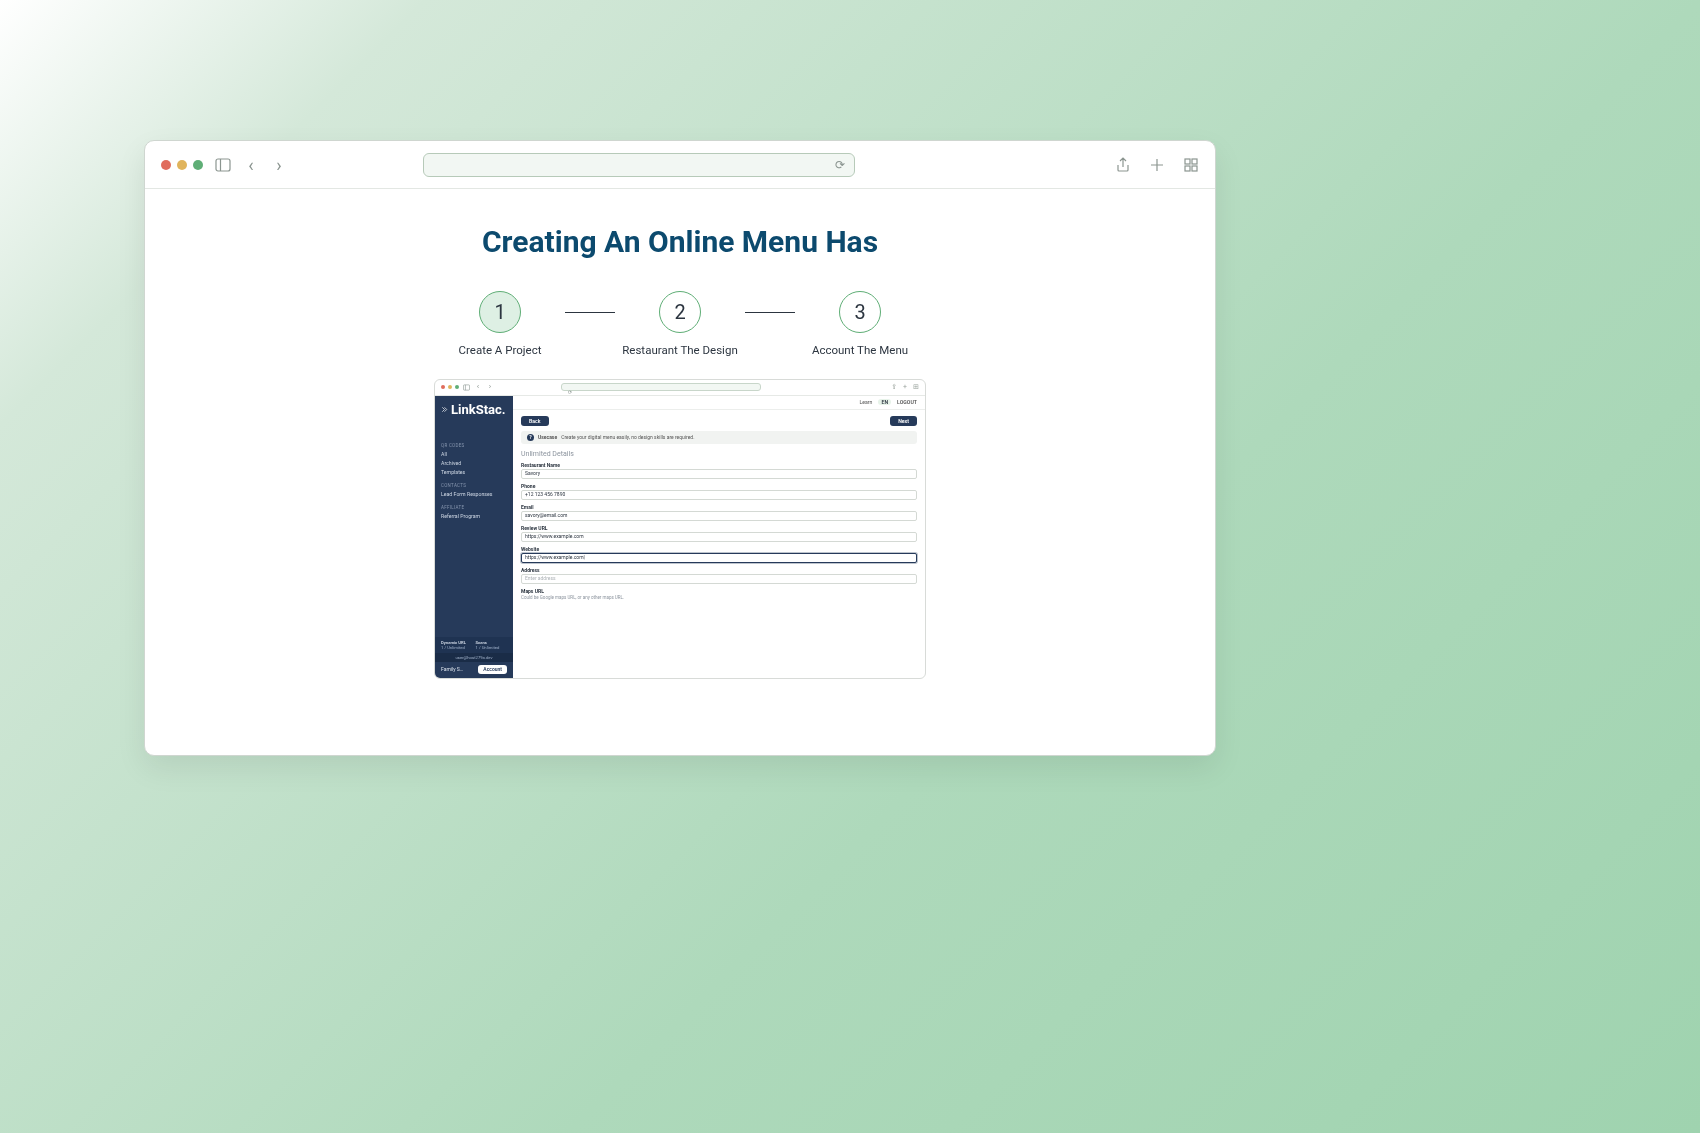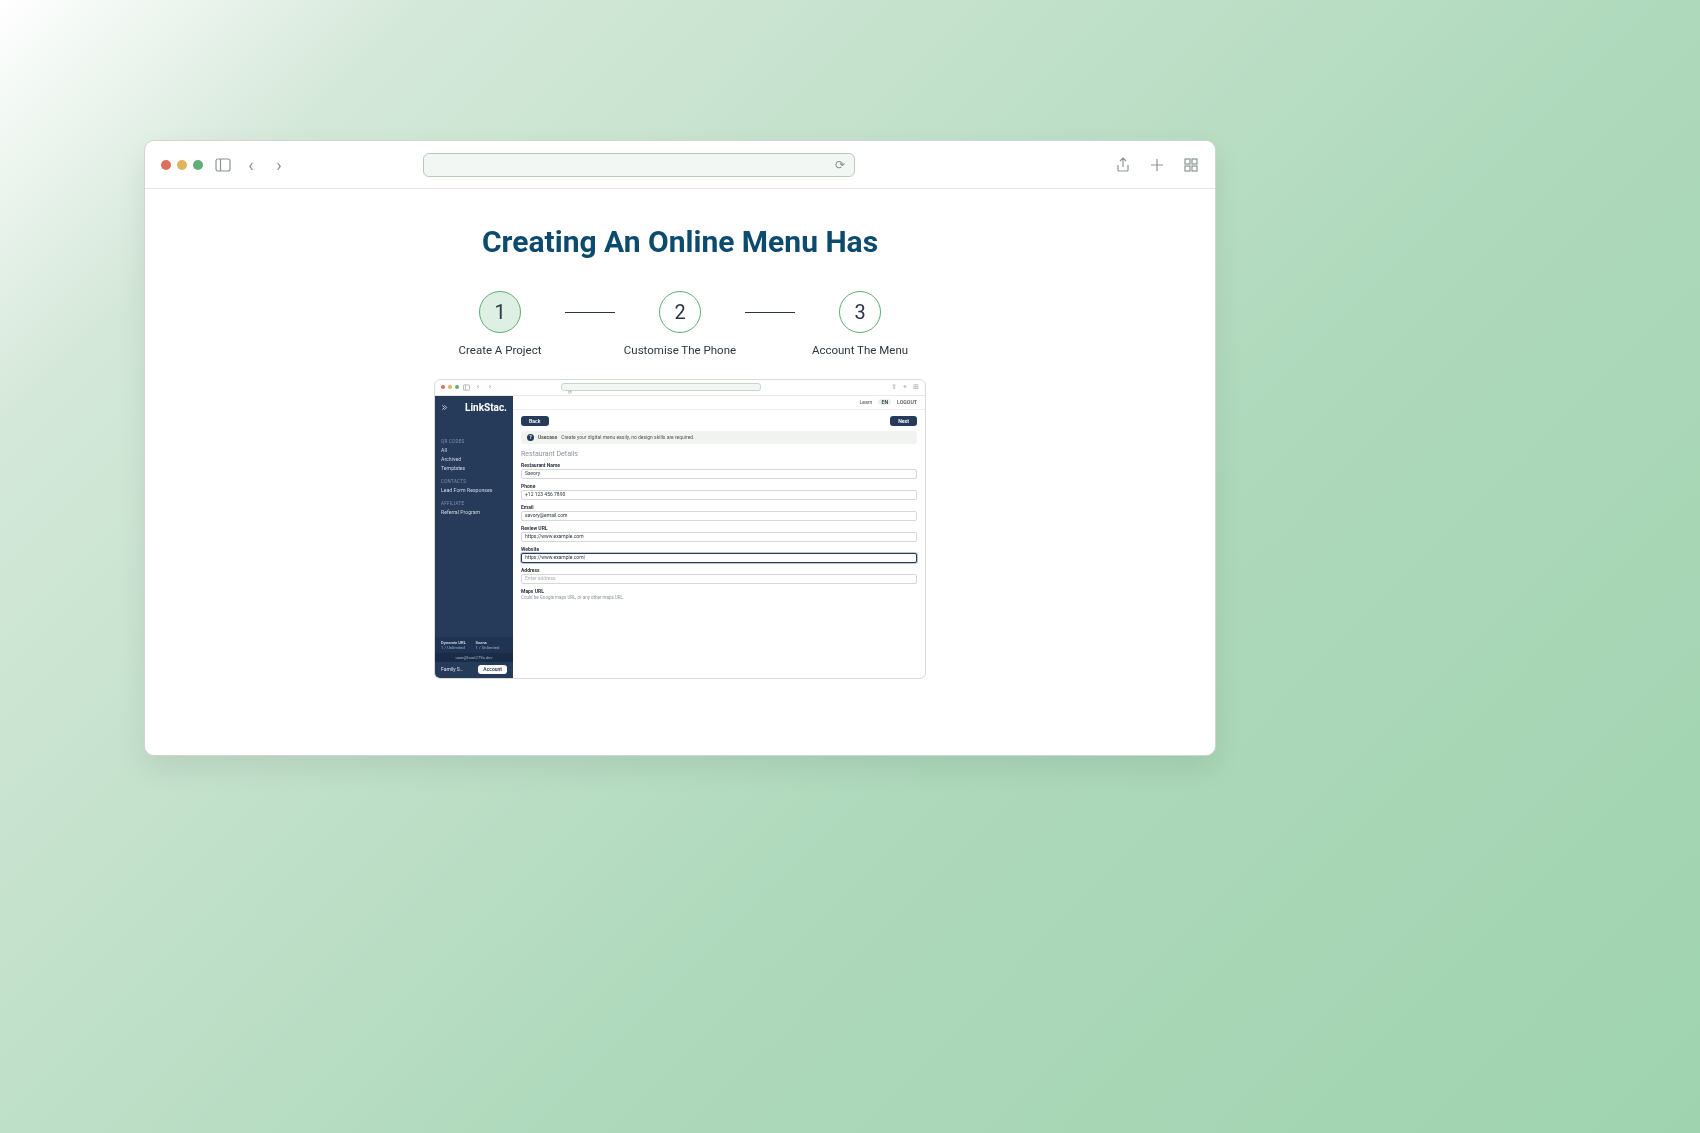--- a/index.html
+++ b/index.html
@@ -120,21 +120,21 @@
   
   .inner-sidebar {
     width: 78px;
     background:#263a5a;
     color:#dbe2ec;
     display:flex;
     flex-direction:column;
     padding:6px 6px 4px;
     font-size:5.2px;
   }
-  .inner-logo { font-size:10px; font-weight:700; color:#fff; display:flex; gap:3px; align-items:center; margin-bottom:20px;justify-content:space-between;}
+  .inner-logo { font-size:13px; font-weight:700; color:#fff; display:flex; gap:3px; align-items:center; margin-bottom:20px;}
   .inner-logo svg { width:7px; height:7px; }
   .inner-section-h { font-size:4.5px; letter-spacing:.3px; text-transform:uppercase; color:#8594ad; margin-top:6px; margin-bottom:2px;}
   .inner-nav-item { font-size:5.2px; margin:1.5px 0; color:#cdd6e3; }
   .inner-sidebar-bottom { margin-top:auto; }
   .quota {
     background:#1f3352; margin:4px -6px 0; padding:3px 6px;
     display:grid; grid-template-columns:1fr 1fr; gap:0 3px;
     font-size:4.2px; color:#9fb0c8;
   }
   .quota .q-label { font-weight:600; color:#cdd6e3; }
@@ -240,21 +240,21 @@
         <div class="step-circle">
             <span>1</span>
           </div>
         <div class="step-label">Create A Project</div>
       </div>
       <div class="step-connector"></div>
       <div class="step">
         <div class="step-circle">
             <span>2</span>
           </div>
-        <div class="step-label">Customise The Phone</div>
+        <div class="step-label">Restaurant The Design</div>
       </div>
       <div class="step-connector"></div>
       <div class="step">
         <div class="step-circle">
             <span>3</span>
           </div>
         <div class="step-label">Account The Menu</div>
       </div>
     </div>
 
@@ -331,21 +331,21 @@
               <span class="btn btn-back">Back</span>
               <span class="btn btn-next">Next</span>
             </div>
 
             <div class="usecase-bar">
               <span class="q-icon">?</span>
               <strong>Usecase</strong>
               <span>Create your digital menu easily, no design skills are required.</span>
             </div>
 
-            <div class="section-title">Restaurant Details</div>
+            <div class="section-title">Unlimited Details</div>
 
             <div class="field">
               <span class="field-label">Restaurant Name</span>
               <div class="field-input">Savory</div>
             </div>
             <div class="field">
               <span class="field-label">Phone</span>
               <div class="field-input">+12 123 456 7890</div>
             </div>
             <div class="field">

